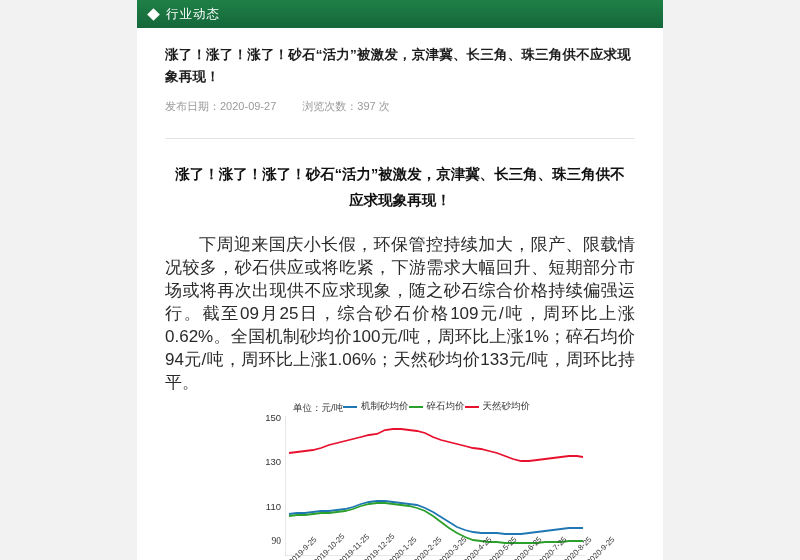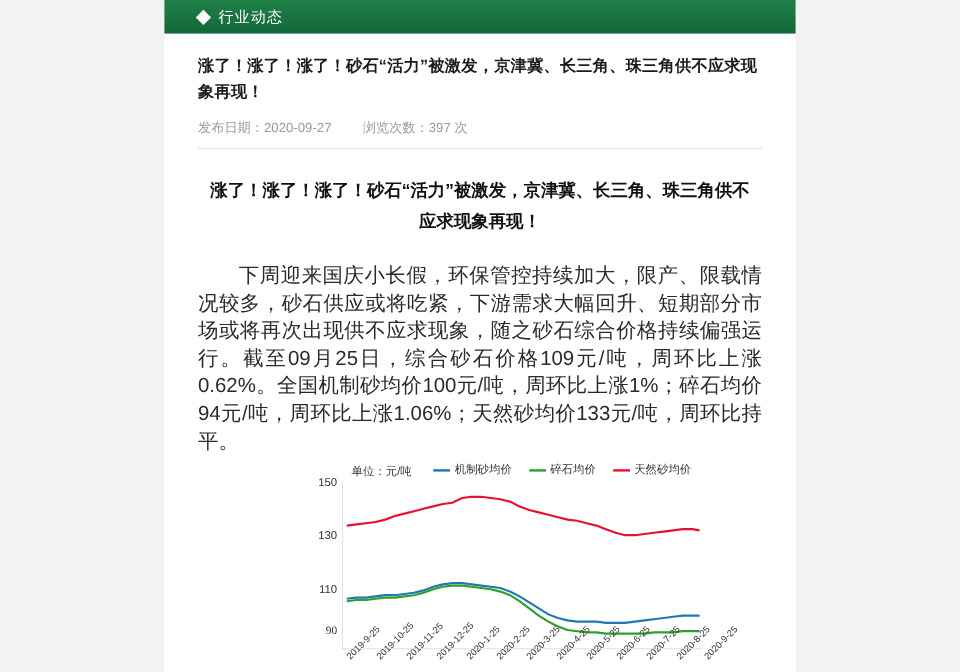--- a/index.html
+++ b/index.html
@@ -21,21 +21,21 @@
     height: 560px;
     background: #ffffff;
   }
   .header-bar {
     position: relative;
     height: 28px;
     background: #1c7a41;
     background: linear-gradient(to bottom, #1f8046, #14673a);
     display: flex;
     align-items: center;
-    padding-left: 28px;
+    padding-left: 12px;
     box-sizing: border-box;
   }
   .header-bar .diamond {
     width: 9px;
     height: 9px;
     background: #ffffff;
     transform: rotate(45deg);
     margin-right: 8px;
     flex: 0 0 auto;
   }
@@ -49,21 +49,21 @@
   }
   .doc-title {
     color: #1b1b1b;
     font-size: 13.5px;
     font-weight: bold;
     line-height: 22px;
     letter-spacing: 0.2px;
   }
   .meta {
     margin-top: 11px;
-    padding-bottom: 9px;
+    padding-bottom: 24px;
     border-bottom: 1px solid #e3e3e3;
     color: #9a9a9a;
     font-size: 11px;
     display: flex;
     gap: 26px;
   }
   .article-title {
     margin-top: 22px;
     text-align: center;
     color: #111111;
@@ -88,24 +88,23 @@
   }
   .unit-label {
     position: absolute;
     left: 128px;
     top: 2px;
     font-size: 9.5px;
     color: #333;
   }
   .legend {
     position: absolute;
-    left: 196px;
+    left: 178px;
     top: 0px;
     display: flex;
-    gap: 14px;
     font-size: 9.5px;
     color: #333;
   }
   .legend .item {
     display: flex;
     align-items: center;
     gap: 4px;
   }
   .legend .swatch {
     width: 14px;

